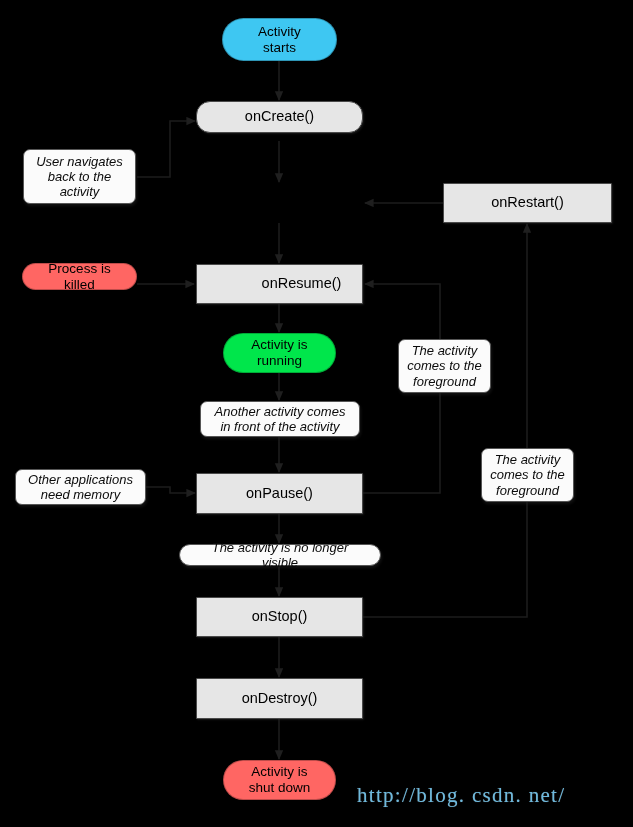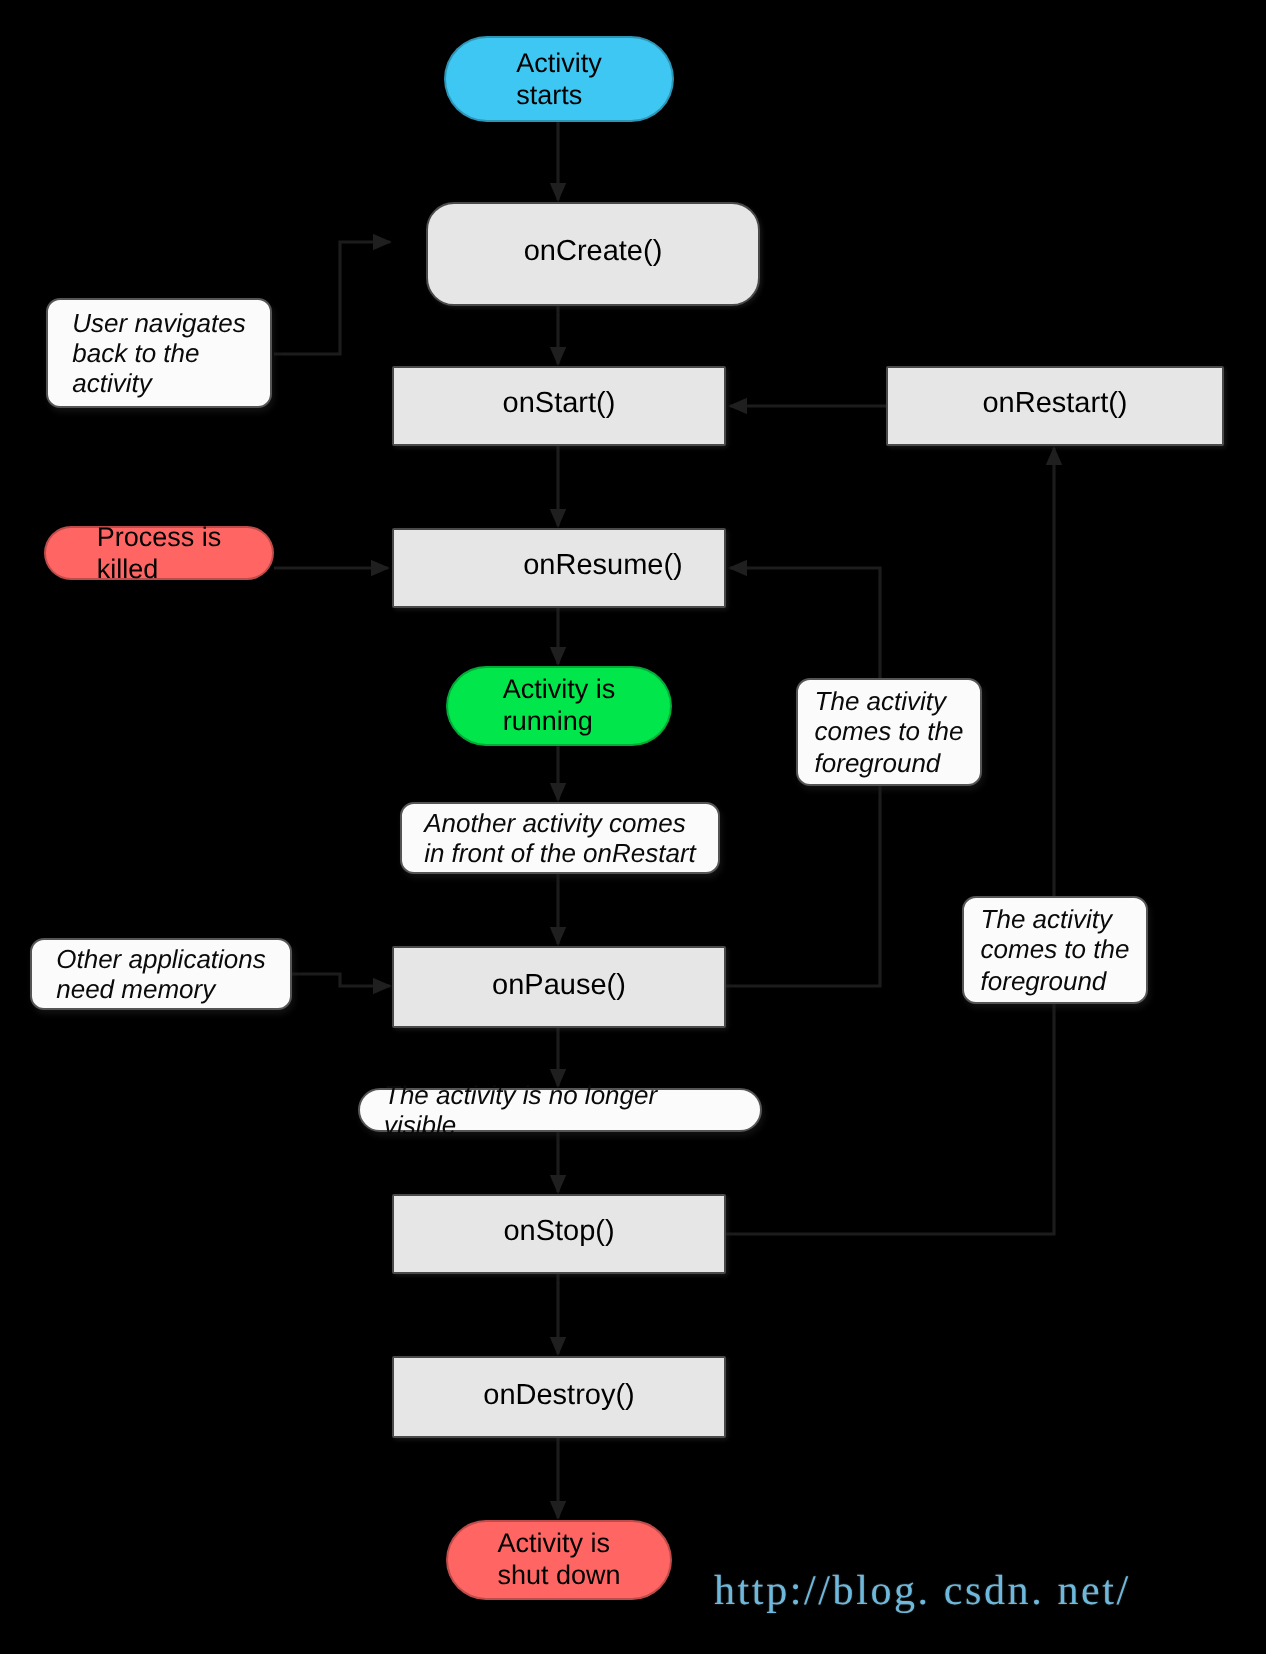--- a/index.html
+++ b/index.html
@@ -24,21 +24,21 @@
     width: 633px;
     height: 827px;
     pointer-events: none;
   }
   .node {
     position: absolute;
     box-sizing: border-box;
     display: flex;
     align-items: center;
     justify-content: center;
-    text-align: left;
+    text-align: center;
     line-height: 1.18;
     color: #000000;
   }
   
   .method {
     background: #e6e6e6;
     border: 1px solid #4a4a4a;
     border-radius: 1px;
     font-size: 14.5px;
     font-weight: 400;
@@ -128,35 +128,32 @@
     </g>
   </svg>
 
   <div class="node pill pill-start" style="left:222px; top:18px; width:115px; height:43px;">
     <div>
       <span class="nline">Activity</span>
       <span class="nline">starts</span>
     </div>
   </div>
 
-  <div class="node method" style="left:213px; top:101px; width:167px; height:52px;border-radius:14px;">
+  <div class="node method" style="left:196px; top:101px; width:167px; height:32px;border-radius:14px;">
     <span>onCreate()</span>
   </div>
 
   <div class="node note" style="left:23px; top:149px; width:113px; height:55px;">
     <div>
       <span class="nline">User navigates</span>
       <span class="nline">back to the</span>
       <span class="nline">activity</span>
     </div>
   </div>
 
-  <div class="node method" style="left:196px; top:183px; width:167px; height:40px;">
-    <span>onStart()</span>
-  </div>
 
   <div class="node method" style="left:443px; top:183px; width:169px; height:40px;">
     <span>onRestart()</span>
   </div>
 
   <div class="node pill pill-killed" style="left:22px; top:263px; width:115px; height:27px;">
     <div>
       <span class="nline">Process is</span>
       <span class="nline">killed</span>
     </div>
@@ -177,21 +174,21 @@
     <div>
       <span class="nline">The activity</span>
       <span class="nline">comes to the</span>
       <span class="nline">foreground</span>
     </div>
   </div>
 
   <div class="node note" style="left:200px; top:401px; width:160px; height:36px;">
     <div>
       <span class="nline">Another activity comes</span>
-      <span class="nline">in front of the onRestart</span>
+      <span class="nline">in front of the activity</span>
     </div>
   </div>
 
   <div class="node note" style="left:15px; top:469px; width:131px; height:36px;">
     <div>
       <span class="nline">Other applications</span>
       <span class="nline">need memory</span>
     </div>
   </div>
 

